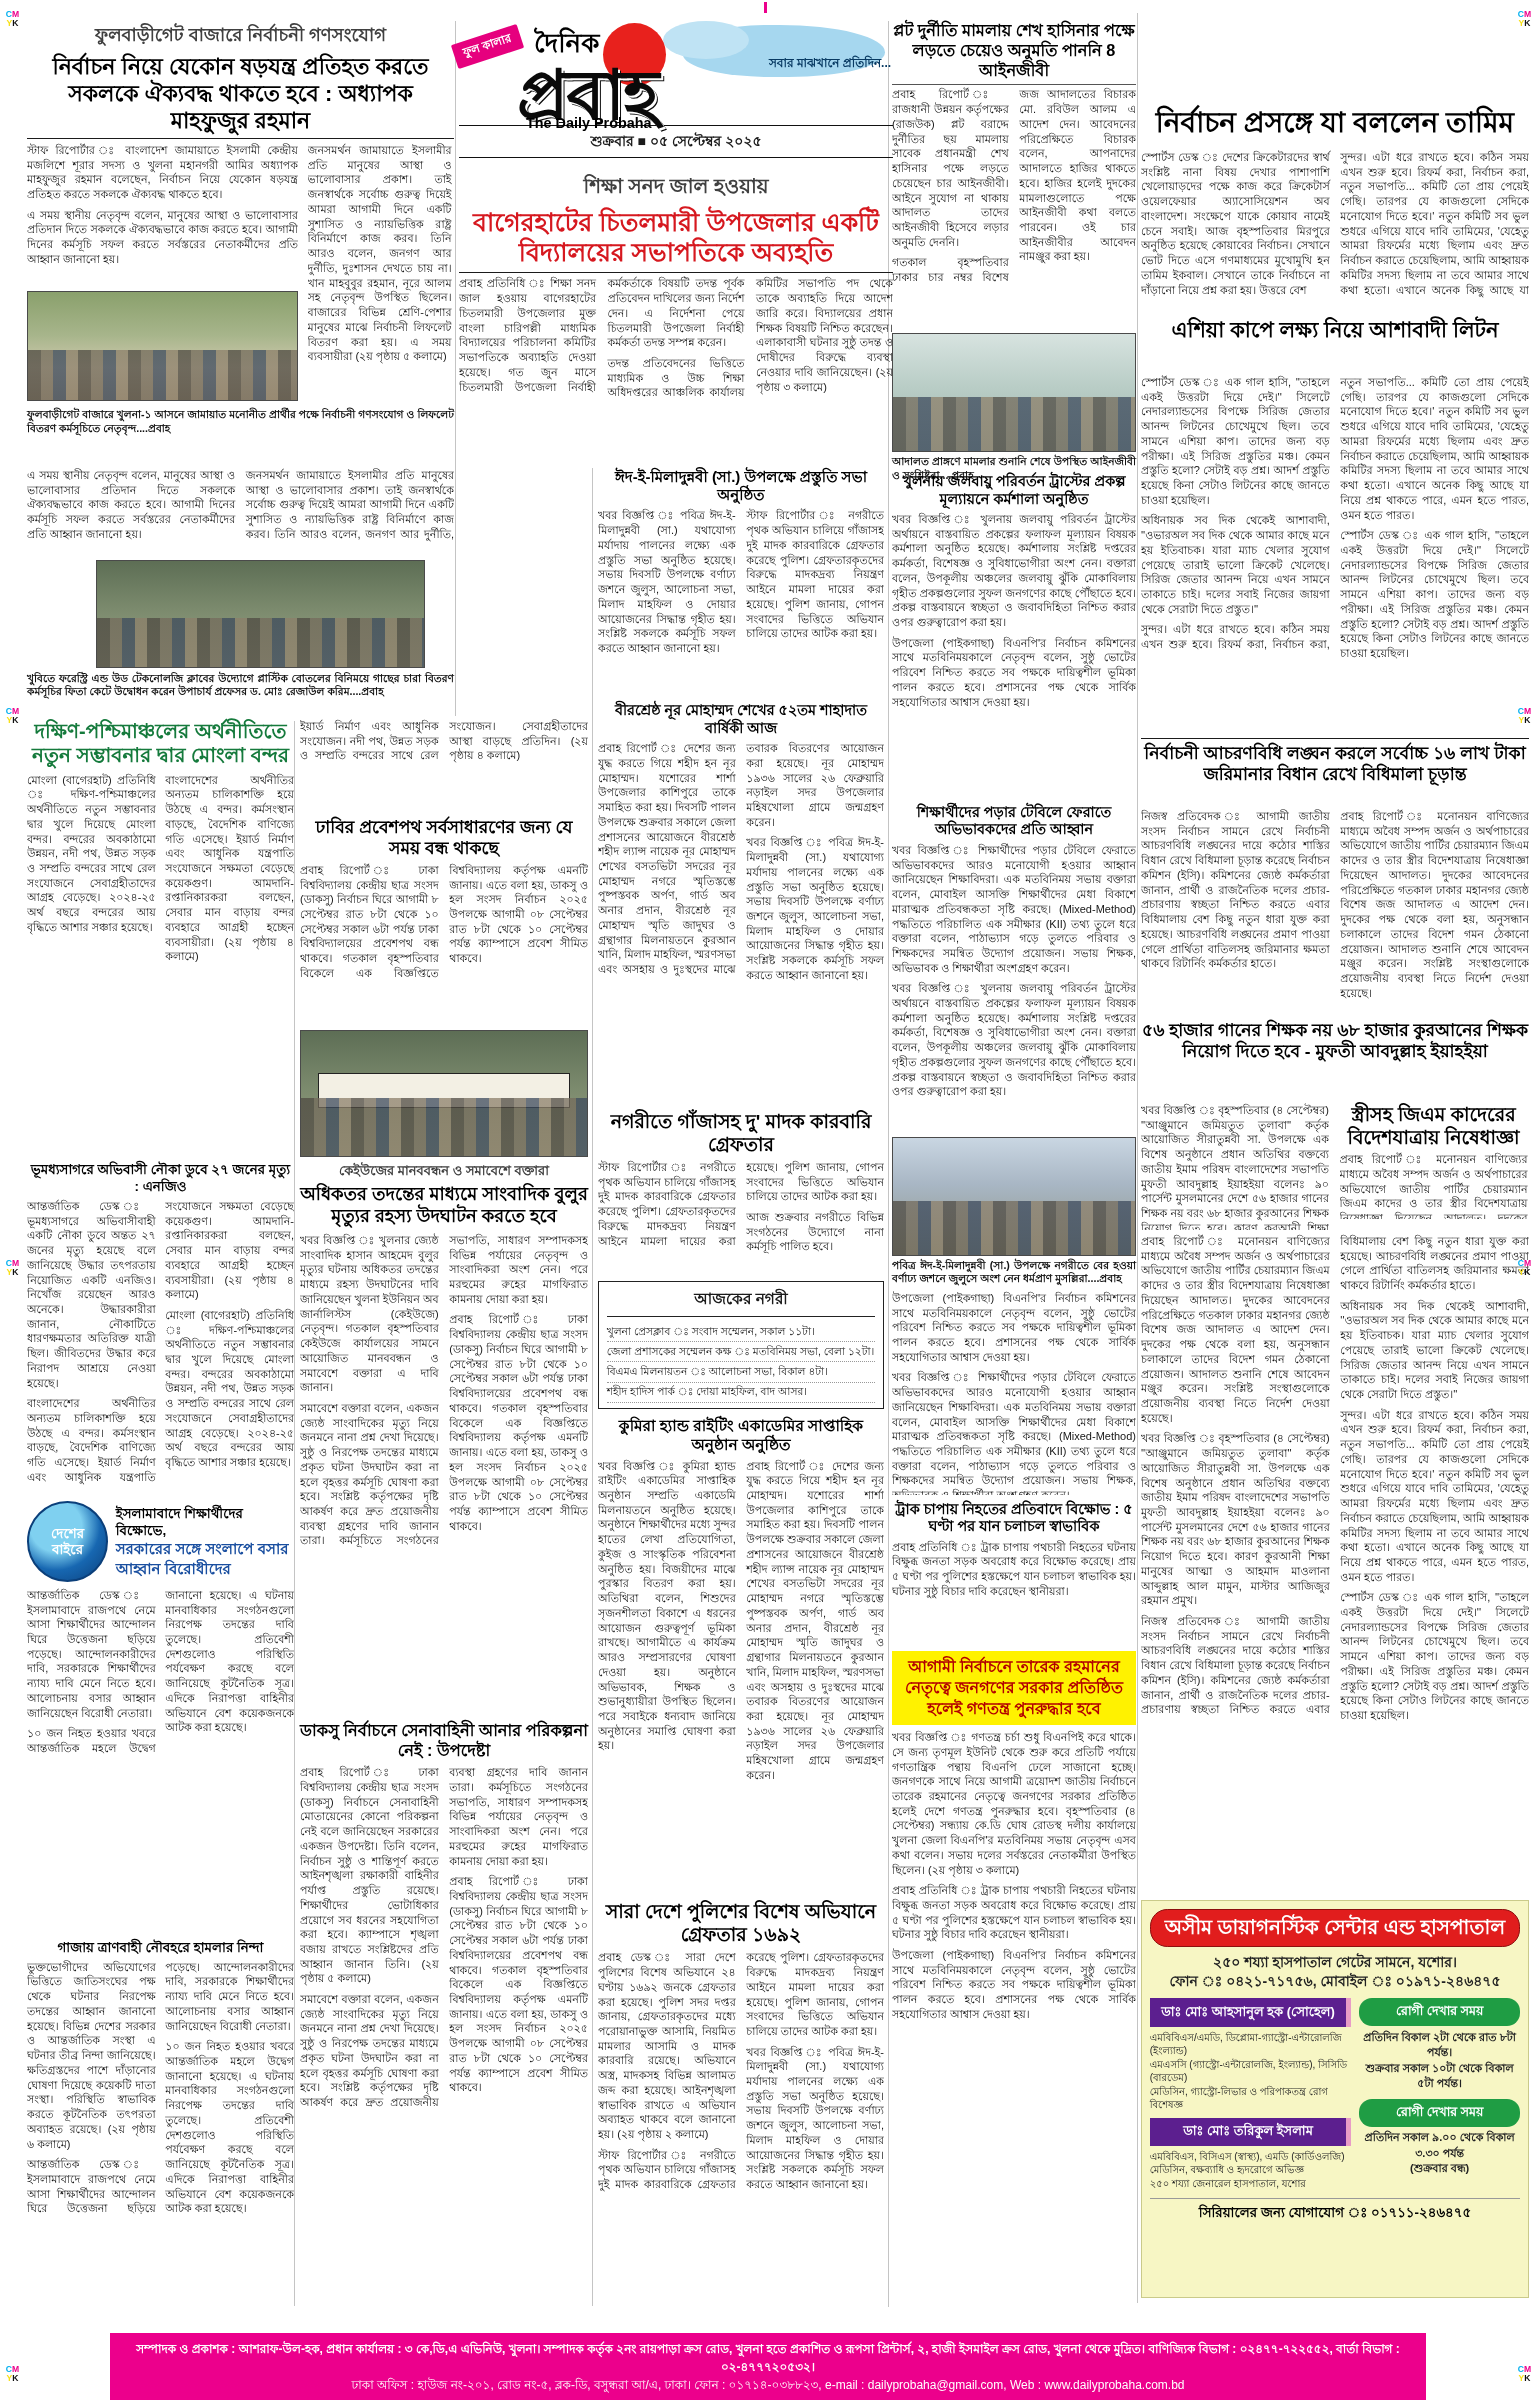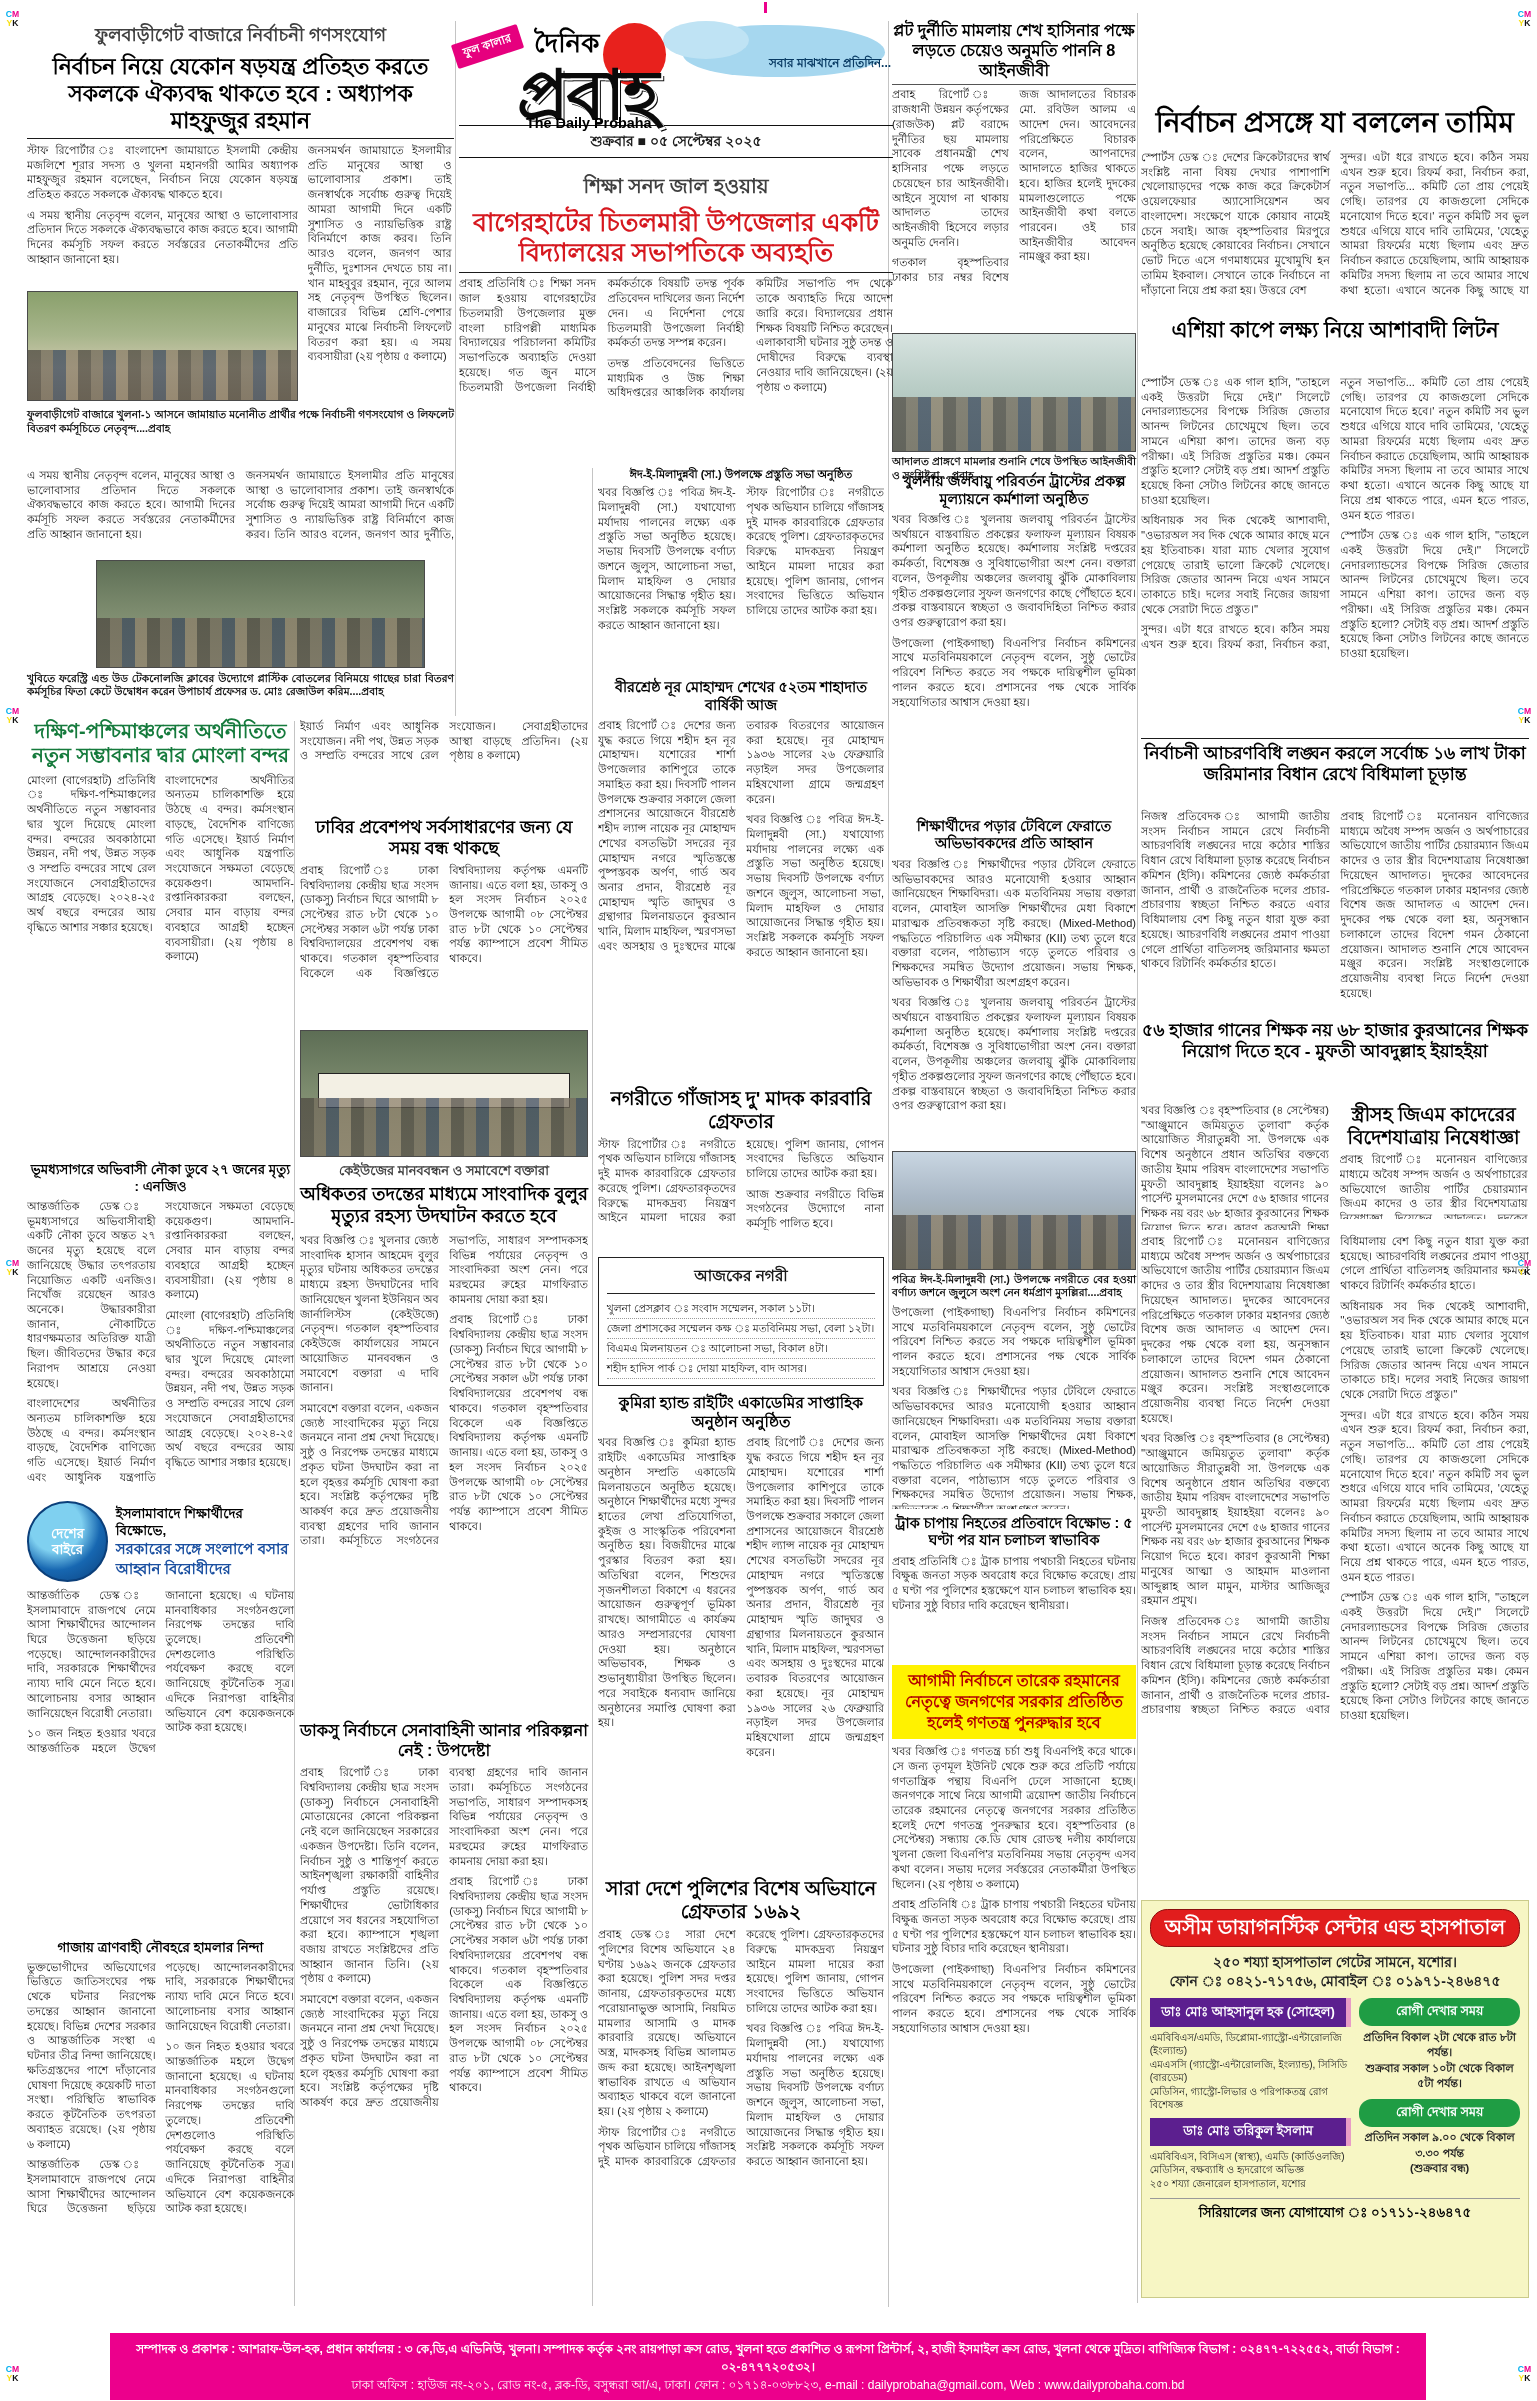--- a/index.html
+++ b/index.html
@@ -297,21 +297,21 @@
     </div>
     <div class="hd" style="font-size:16.3px;margin-top:7.7px">ডাকসু নির্বাচনে সেনাবাহিনী আনার পরিকল্পনা নেই : উপদেষ্টা</div>
     <div class="bd c2" style="height:392px;margin-top:4.8px">
       <p>প্রবাহ রিপোর্ট ঃ ঢাকা বিশ্ববিদ্যালয় কেন্দ্রীয় ছাত্র সংসদ (ডাকসু) নির্বাচনে সেনাবাহিনী মোতায়েনের কোনো পরিকল্পনা নেই বলে জানিয়েছেন সরকারের একজন উপদেষ্টা। তিনি বলেন, নির্বাচন সুষ্ঠু ও শান্তিপূর্ণ করতে আইনশৃঙ্খলা রক্ষাকারী বাহিনীর পর্যাপ্ত প্রস্তুতি রয়েছে। শিক্ষার্থীদের ভোটাধিকার প্রয়োগে সব ধরনের সহযোগিতা করা হবে। ক্যাম্পাসে শৃঙ্খলা বজায় রাখতে সংশ্লিষ্টদের প্রতি আহ্বান জানান তিনি। (২য় পৃষ্ঠায় ৫ কলামে)</p>
       <p>সমাবেশে বক্তারা বলেন, একজন জ্যেষ্ঠ সাংবাদিকের মৃত্যু নিয়ে জনমনে নানা প্রশ্ন দেখা দিয়েছে। সুষ্ঠু ও নিরপেক্ষ তদন্তের মাধ্যমে প্রকৃত ঘটনা উদঘাটন করা না হলে বৃহত্তর কর্মসূচি ঘোষণা করা হবে। সংশ্লিষ্ট কর্তৃপক্ষের দৃষ্টি আকর্ষণ করে দ্রুত প্রয়োজনীয় ব্যবস্থা গ্রহণের দাবি জানান তারা। কর্মসূচিতে সংগঠনের সভাপতি, সাধারণ সম্পাদকসহ বিভিন্ন পর্যায়ের নেতৃবৃন্দ ও সাংবাদিকরা অংশ নেন। পরে মরহুমের রুহের মাগফিরাত কামনায় দোয়া করা হয়।</p>
       <p>প্রবাহ রিপোর্ট ঃ ঢাকা বিশ্ববিদ্যালয় কেন্দ্রীয় ছাত্র সংসদ (ডাকসু) নির্বাচন ঘিরে আগামী ৮ সেপ্টেম্বর রাত ৮টা থেকে ১০ সেপ্টেম্বর সকাল ৬টা পর্যন্ত ঢাকা বিশ্ববিদ্যালয়ের প্রবেশপথ বন্ধ থাকবে। গতকাল বৃহস্পতিবার বিকেলে এক বিজ্ঞপ্তিতে বিশ্ববিদ্যালয় কর্তৃপক্ষ এমনটি জানায়। এতে বলা হয়, ডাকসু ও হল সংসদ নির্বাচন ২০২৫ উপলক্ষে আগামী ০৮ সেপ্টেম্বর রাত ৮টা থেকে ১০ সেপ্টেম্বর পর্যন্ত ক্যাম্পাসে প্রবেশ সীমিত থাকবে।</p>
     </div>
   </div>
 
   <div class="blk" style="left:598px;top:468px;width:286px">
-    <div class="hd" style="font-size:11px">ঈদ-ই-মিলাদুন্নবী (সা.) উপলক্ষে প্রস্তুতি সভা অনুষ্ঠিত</div>
+    <div class="hd" style="font-size:15px">ঈদ-ই-মিলাদুন্নবী (সা.) উপলক্ষে প্রস্তুতি সভা অনুষ্ঠিত</div>
     <div class="bd c2" style="height:188px;margin-top:3.8px">
       <p>খবর বিজ্ঞপ্তি ঃ পবিত্র ঈদ-ই-মিলাদুন্নবী (সা.) যথাযোগ্য মর্যাদায় পালনের লক্ষ্যে এক প্রস্তুতি সভা অনুষ্ঠিত হয়েছে। সভায় দিবসটি উপলক্ষে বর্ণাঢ্য জশনে জুলুস, আলোচনা সভা, মিলাদ মাহফিল ও দোয়ার আয়োজনের সিদ্ধান্ত গৃহীত হয়। সংশ্লিষ্ট সকলকে কর্মসূচি সফল করতে আহ্বান জানানো হয়।</p>
       <p>স্টাফ রিপোর্টার ঃ নগরীতে পৃথক অভিযান চালিয়ে গাঁজাসহ দুই মাদক কারবারিকে গ্রেফতার করেছে পুলিশ। গ্রেফতারকৃতদের বিরুদ্ধে মাদকদ্রব্য নিয়ন্ত্রণ আইনে মামলা দায়ের করা হয়েছে। পুলিশ জানায়, গোপন সংবাদের ভিত্তিতে অভিযান চালিয়ে তাদের আটক করা হয়।</p>
     </div>
     <div class="hd" style="font-size:14.4px;margin-top:5.8px">বীরশ্রেষ্ঠ নূর মোহাম্মদ শেখের ৫২তম শাহাদাত বার্ষিকী আজ</div>
     <div class="bd c2" style="height:361px;margin-top:3.8px">
       <p>প্রবাহ রিপোর্ট ঃ দেশের জন্য যুদ্ধ করতে গিয়ে শহীদ হন নূর মোহাম্মদ। যশোরের শার্শা উপজেলার কাশিপুরে তাকে সমাহিত করা হয়। দিবসটি পালন উপলক্ষে শুক্রবার সকালে জেলা প্রশাসনের আয়োজনে বীরশ্রেষ্ঠ শহীদ ল্যান্স নায়েক নূর মোহাম্মদ শেখের বসতভিটা সদরের নূর মোহাম্মদ নগরে স্মৃতিস্তম্ভে পুষ্পস্তবক অর্পণ, গার্ড অব অনার প্রদান, বীরশ্রেষ্ঠ নূর মোহাম্মদ স্মৃতি জাদুঘর ও গ্রন্থাগার মিলনায়তনে কুরআন খানি, মিলাদ মাহফিল, স্মরণসভা এবং অসহায় ও দুঃস্থদের মাঝে তবারক বিতরণের আয়োজন করা হয়েছে। নূর মোহাম্মদ ১৯৩৬ সালের ২৬ ফেব্রুয়ারি নড়াইল সদর উপজেলার মহিষখোলা গ্রামে জন্মগ্রহণ করেন।</p>
       <p>খবর বিজ্ঞপ্তি ঃ পবিত্র ঈদ-ই-মিলাদুন্নবী (সা.) যথাযোগ্য মর্যাদায় পালনের লক্ষ্যে এক প্রস্তুতি সভা অনুষ্ঠিত হয়েছে। সভায় দিবসটি উপলক্ষে বর্ণাঢ্য জশনে জুলুস, আলোচনা সভা, মিলাদ মাহফিল ও দোয়ার আয়োজনের সিদ্ধান্ত গৃহীত হয়। সংশ্লিষ্ট সকলকে কর্মসূচি সফল করতে আহ্বান জানানো হয়।</p>
     </div>
     <div class="hd" style="font-size:19px;margin-top:7.7px">নগরীতে গাঁজাসহ দু' মাদক কারবারি গ্রেফতার</div>
@@ -340,21 +340,21 @@
       <p>খবর বিজ্ঞপ্তি ঃ পবিত্র ঈদ-ই-মিলাদুন্নবী (সা.) যথাযোগ্য মর্যাদায় পালনের লক্ষ্যে এক প্রস্তুতি সভা অনুষ্ঠিত হয়েছে। সভায় দিবসটি উপলক্ষে বর্ণাঢ্য জশনে জুলুস, আলোচনা সভা, মিলাদ মাহফিল ও দোয়ার আয়োজনের সিদ্ধান্ত গৃহীত হয়। সংশ্লিষ্ট সকলকে কর্মসূচি সফল করতে আহ্বান জানানো হয়।</p>
     </div>
   </div>
 
   <div class="blk" style="left:892px;top:473px;width:244px">
     <div class="hd" style="font-size:14.4px">খুলনায় জলবায়ু পরিবর্তন ট্রাস্টের প্রকল্প মূল্যায়নে কর্মশালা অনুষ্ঠিত</div>
     <div class="bd" style="height:288px;margin-top:3.8px">
       <p>খবর বিজ্ঞপ্তি ঃ খুলনায় জলবায়ু পরিবর্তন ট্রাস্টের অর্থায়নে বাস্তবায়িত প্রকল্পের ফলাফল মূল্যায়ন বিষয়ক কর্মশালা অনুষ্ঠিত হয়েছে। কর্মশালায় সংশ্লিষ্ট দপ্তরের কর্মকর্তা, বিশেষজ্ঞ ও সুবিধাভোগীরা অংশ নেন। বক্তারা বলেন, উপকূলীয় অঞ্চলের জলবায়ু ঝুঁকি মোকাবিলায় গৃহীত প্রকল্পগুলোর সুফল জনগণের কাছে পৌঁছাতে হবে। প্রকল্প বাস্তবায়নে স্বচ্ছতা ও জবাবদিহিতা নিশ্চিত করার ওপর গুরুত্বারোপ করা হয়।</p>
       <p>উপজেলা (পাইকগাছা) বিএনপি'র নির্বাচন কমিশনের সাথে মতবিনিময়কালে নেতৃবৃন্দ বলেন, সুষ্ঠু ভোটের পরিবেশ নিশ্চিত করতে সব পক্ষকে দায়িত্বশীল ভূমিকা পালন করতে হবে। প্রশাসনের পক্ষ থেকে সার্বিক সহযোগিতার আশ্বাস দেওয়া হয়।</p>
     </div>
-    <div class="hd" style="font-size:14.4px;margin-top:18px">শিক্ষার্থীদের পড়ার টেবিলে ফেরাতে অভিভাবকদের প্রতি আহ্বান</div>
+    <div class="hd" style="font-size:14.4px;margin-top:4px">শিক্ষার্থীদের পড়ার টেবিলে ফেরাতে অভিভাবকদের প্রতি আহ্বান</div>
     <div class="bd" style="height:288px;margin-top:3.8px">
       <p>খবর বিজ্ঞপ্তি ঃ শিক্ষার্থীদের পড়ার টেবিলে ফেরাতে অভিভাবকদের আরও মনোযোগী হওয়ার আহ্বান জানিয়েছেন শিক্ষাবিদরা। এক মতবিনিময় সভায় বক্তারা বলেন, মোবাইল আসক্তি শিক্ষার্থীদের মেধা বিকাশে মারাত্মক প্রতিবন্ধকতা সৃষ্টি করছে। (Mixed-Method) পদ্ধতিতে পরিচালিত এক সমীক্ষার (KII) তথ্য তুলে ধরে বক্তারা বলেন, পাঠাভ্যাস গড়ে তুলতে পরিবার ও শিক্ষকদের সমন্বিত উদ্যোগ প্রয়োজন। সভায় শিক্ষক, অভিভাবক ও শিক্ষার্থীরা অংশগ্রহণ করেন।</p>
       <p>খবর বিজ্ঞপ্তি ঃ খুলনায় জলবায়ু পরিবর্তন ট্রাস্টের অর্থায়নে বাস্তবায়িত প্রকল্পের ফলাফল মূল্যায়ন বিষয়ক কর্মশালা অনুষ্ঠিত হয়েছে। কর্মশালায় সংশ্লিষ্ট দপ্তরের কর্মকর্তা, বিশেষজ্ঞ ও সুবিধাভোগীরা অংশ নেন। বক্তারা বলেন, উপকূলীয় অঞ্চলের জলবায়ু ঝুঁকি মোকাবিলায় গৃহীত প্রকল্পগুলোর সুফল জনগণের কাছে পৌঁছাতে হবে। প্রকল্প বাস্তবায়নে স্বচ্ছতা ও জবাবদিহিতা নিশ্চিত করার ওপর গুরুত্বারোপ করা হয়।</p>
     </div>
     <div class="photo ph-julus" style="width:242px;height:117px;margin-top:5.8px"></div>
     <div class="cap" style="margin-top:2.9px">পবিত্র ঈদ-ই-মিলাদুন্নবী (সা.) উপলক্ষে নগরীতে বের হওয়া বর্ণাঢ্য জশনে জুলুসে অংশ নেন ধর্মপ্রাণ মুসল্লিরা....প্রবাহ</div>
     <div class="bd" style="height:204px;margin-top:4.8px">
       <p>উপজেলা (পাইকগাছা) বিএনপি'র নির্বাচন কমিশনের সাথে মতবিনিময়কালে নেতৃবৃন্দ বলেন, সুষ্ঠু ভোটের পরিবেশ নিশ্চিত করতে সব পক্ষকে দায়িত্বশীল ভূমিকা পালন করতে হবে। প্রশাসনের পক্ষ থেকে সার্বিক সহযোগিতার আশ্বাস দেওয়া হয়।</p>
       <p>খবর বিজ্ঞপ্তি ঃ শিক্ষার্থীদের পড়ার টেবিলে ফেরাতে অভিভাবকদের আরও মনোযোগী হওয়ার আহ্বান জানিয়েছেন শিক্ষাবিদরা। এক মতবিনিময় সভায় বক্তারা বলেন, মোবাইল আসক্তি শিক্ষার্থীদের মেধা বিকাশে মারাত্মক প্রতিবন্ধকতা সৃষ্টি করছে। (Mixed-Method) পদ্ধতিতে পরিচালিত এক সমীক্ষার (KII) তথ্য তুলে ধরে বক্তারা বলেন, পাঠাভ্যাস গড়ে তুলতে পরিবার ও শিক্ষকদের সমন্বিত উদ্যোগ প্রয়োজন। সভায় শিক্ষক, অভিভাবক ও শিক্ষার্থীরা অংশগ্রহণ করেন।</p>
     </div>

